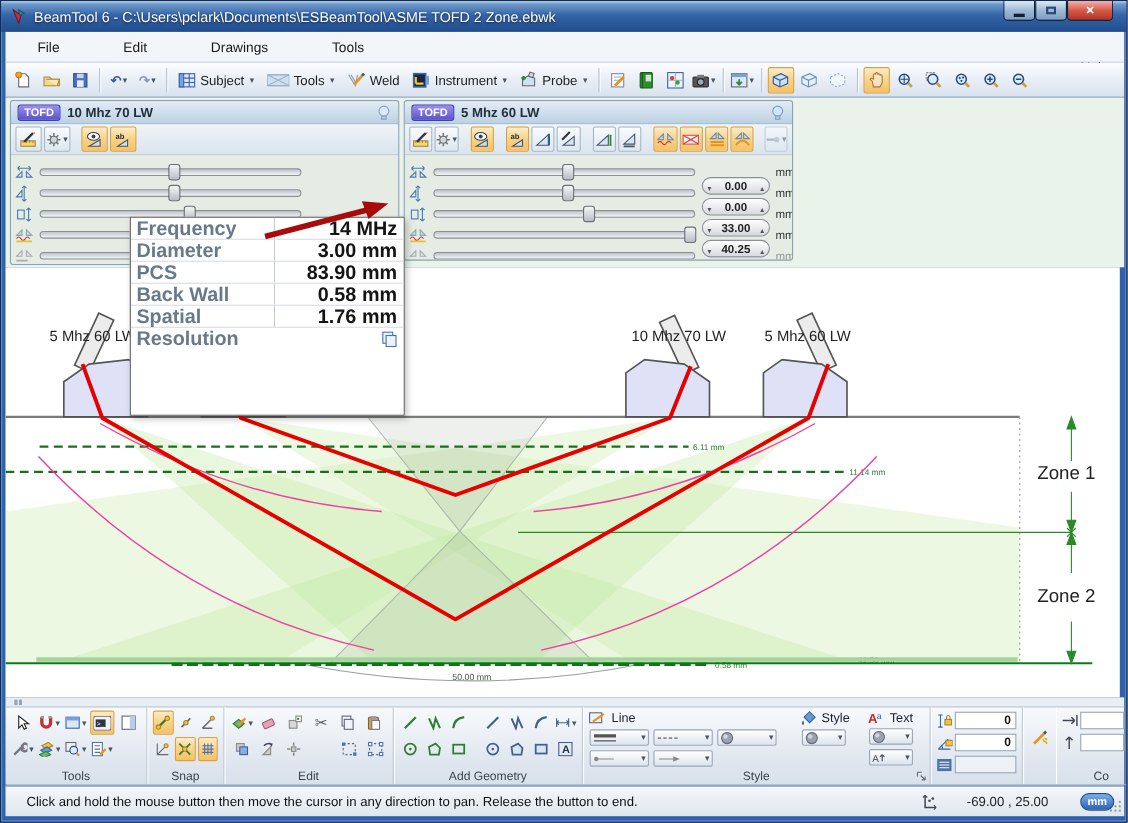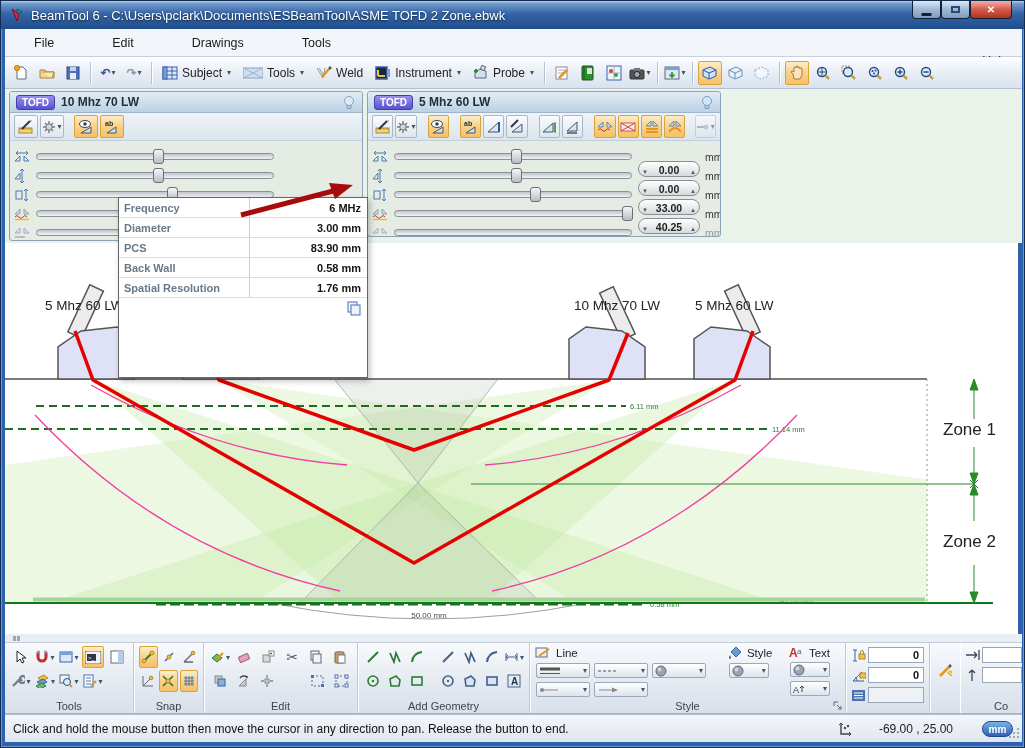--- a/index.html
+++ b/index.html
@@ -54,21 +54,21 @@
     background:linear-gradient(#f4f5f6,#b9bec5);}
   .spin{position:absolute;left:270px;top:1px;width:62px;height:16px;border:1px solid #8a8f96;border-radius:8px;
     background:linear-gradient(#ffffff,#d6d9dd);display:flex;align-items:flex-end;font-size:10.5px;margin-top:12px;}
   .spin .sd,.spin .su{font-size:7px;color:#555;width:12px;text-align:center;}
   .spin .sv{flex:1;text-align:center;font-weight:bold;color:#222;}
   .spin.plain .sv{color:#888;}
   .sunit{position:absolute;left:337px;top:3px;font-size:10.5px;color:#333;}
   .sunit.gray{color:#999;}
   
   .popup{position:absolute;left:113px;top:108px;width:250px;height:181px;background:#fff;
-    border:1px solid #666;box-shadow:2px 3px 6px rgba(0,0,0,.25);z-index:50;font-size:11px;}
+    border:1px solid #666;box-shadow:2px 3px 6px rgba(0,0,0,.25);z-index:50;font-size:18px;}
   .prow{display:flex;height:20px;line-height:20px;border-bottom:1px solid #d8dde2;}
   .plabel{width:131px;padding-left:5px;font-weight:bold;color:#68798a;border-right:1px solid #c8cdd4;}
   .pval{flex:1;text-align:right;padding-right:6px;font-weight:bold;color:#141414;}
   .pfoot{display:flex;justify-content:flex-end;padding:3px 5px;}
   .arrownote{position:absolute;left:228px;top:90px;z-index:60;}
   
   .draw{position:absolute;left:4px;top:242px;width:1013px;height:391px;background:#fff;}
   
   .handle{position:absolute;left:4px;top:633px;width:1017px;height:9px;background:#e9eef4;border-bottom:1px solid #c3cdd9;}
   .handledots{position:absolute;left:8px;top:2px;width:3px;height:5px;background:#9aa6b4;box-shadow:0 0 0 1px #e9eef4,4px 0 0 #9aa6b4;}
@@ -82,21 +82,21 @@
   .msel{width:54px;height:15px;border:1px solid #9aa8ba;border-radius:2px;background:linear-gradient(#fff,#dde4ec);
     display:flex;align-items:center;padding:0 2px;margin:1px;}
   .msel .dd{margin-left:auto;}
   .msel.small{width:40px;}
   .sublabel{font-size:11.5px;color:#223;font-weight:normal;margin-left:3px;}
   .nfield{width:56px;height:16px;border:1px solid #98a6b8;background:#fff;font-size:11px;font-weight:bold;
     text-align:right;padding:1px 4px;color:#111;margin:1px 0;}
   
   .status{position:absolute;left:4px;top:713px;width:1017px;height:28px;
     background:linear-gradient(#f4f7fa,#dfe6ee);border-top:1px solid #b0bcce;display:flex;align-items:center;font-size:12px;color:#111;}
-  .smsg{padding-left:8px;}
+  .smsg{padding-left:19px;}
   .scoords{position:absolute;left:856px;width:92px;text-align:right;font-size:12px;color:#222;}
   .saxes{position:absolute;left:832px;top:6px;}
   .spill{position:absolute;left:977px;top:6px;width:31px;height:16px;border-radius:8px;border:1px solid #1e4a8c;
     background:linear-gradient(#7ab0e8,#2f62b4);color:#fff;font-size:10px;font-weight:bold;
     display:flex;align-items:center;justify-content:center;}
   .grip{position:absolute;right:2px;bottom:3px;}
   text{font-family:"Liberation Sans",sans-serif;}
 </style>
 </head>
 <body>
@@ -572,21 +572,21 @@
         <div class="spin plain">
             <span class="sv">50.00</span>
           </div>
         <span class="sunit gray">mm</span>
       </div>
     </div>
 
     <div class="popup">
       <div class="prow">
           <span class="plabel">Frequency</span>
-          <span class="pval">6 MHz</span>
+          <span class="pval">14 MHz</span>
         </div>
       <div class="prow">
           <span class="plabel">Diameter</span>
           <span class="pval">3.00 mm</span>
         </div>
       <div class="prow">
           <span class="plabel">PCS</span>
           <span class="pval">83.90 mm</span>
         </div>
       <div class="prow">

